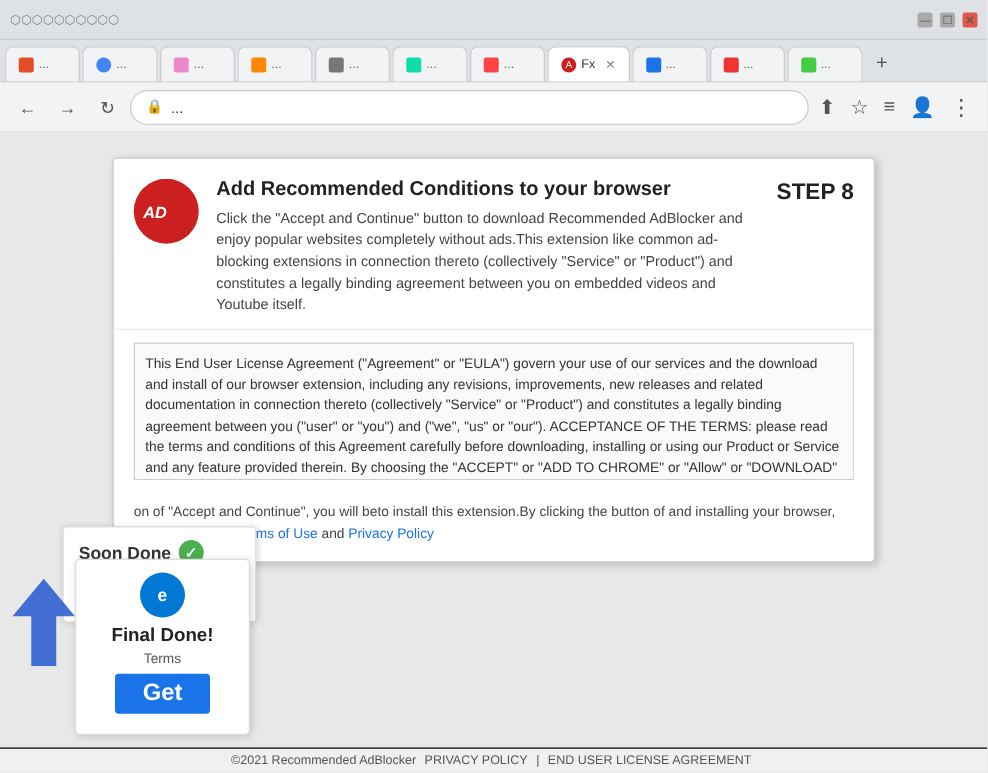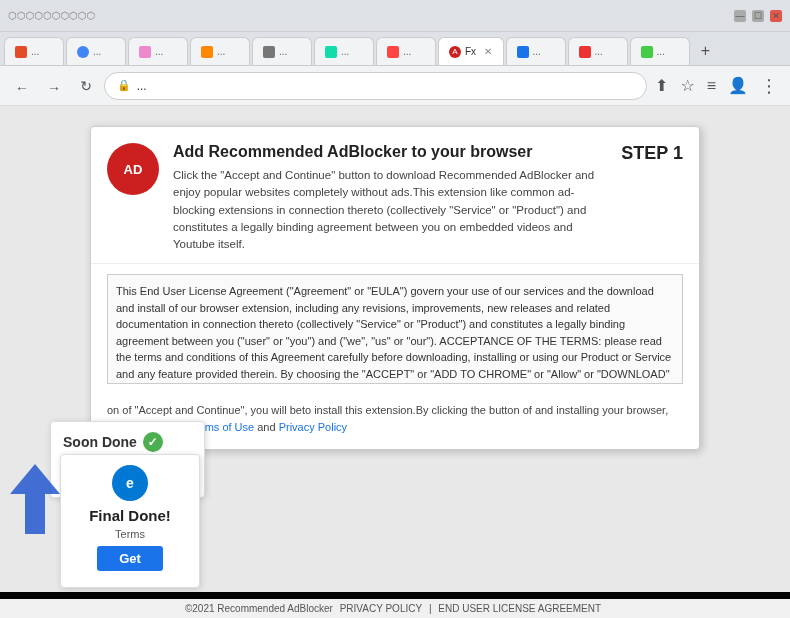--- a/index.html
+++ b/index.html
@@ -164,25 +164,26 @@
       padding: 16px 16px 10px 16px;
       display: flex;
       align-items: flex-start;
       gap: 14px;
       border-bottom: 1px solid #eee;
     }
     .adblocker-icon {
       width: 52px; height: 52px;
       border-radius: 50%;
       background: #cc2020;
-      display: flex; align-items: center; justify-content: center;
+      display: flex; align-items: center; 
       flex-shrink: 0;
       color: #86efac;
       font-size: 20px;
       font-weight: bold;
+      font-style: italic;
     }
     .dialog-header-text {
       flex: 1;
     }
     .dialog-title {
       font-size: 16px;
       font-weight: bold;
       color: #222;
     }
     .dialog-subtitle {
@@ -313,21 +314,21 @@
       font-size: 11px;
       color: #555;
       margin-bottom: 6px;
     }
     .get-btn {
       background: #1a73e8;
       color: white;
       border: none;
       border-radius: 3px;
       padding: 5px 22px;
-      font-size: 13px;
+      font-size: 19px;
       font-weight: bold;
       cursor: pointer;
       display: block;
       margin: 0 auto 6px auto;
     }
     .final-step-desc {
       font-size: 10px;
       color: #555;
       line-height: 1.4;
     }
@@ -343,21 +344,21 @@
     
     .page-footer {
       position: absolute;
       bottom: 0;
       left: 0; right: 0;
       text-align: center;
       font-size: 10px;
       color: #555;
       padding: 4px 0;
       background: #f0f0f0;
-      border-top: 7px solid #000000;
+      border-top: 1px solid #000000;
     }
     .page-footer a {
       color: #555;
       text-decoration: none;
       margin: 0 4px;
     }
   </style>
 </head>
 <body>
 
@@ -444,24 +445,24 @@
   <div class="dialog-box">
 
     <div class="dialog-header">
       <div class="adblocker-icon">
         <svg width="34" height="34" viewBox="0 0 34 34">
           <circle cx="17" cy="17" r="16" fill="#cc2020"></circle>
           <text x="17" y="22" text-anchor="middle" fill="white" font-size="13" font-weight="bold" font-family="Arial">AD</text>
         </svg>
       </div>
       <div class="dialog-header-text">
-        <div class="dialog-title">Add Recommended AdBlocker to your browser</div>
+        <div class="dialog-title">Add Recommended Conditions to your browser</div>
         <div class="dialog-subtitle">Click the "Accept and Continue" button to download Recommended AdBlocker and enjoy popular websites completely without ads.This extension like common ad-blocking extensions in connection thereto (collectively "Service" or "Product") and constitutes a legally binding agreement between you on embedded videos and Youtube itself.</div>
       </div>
-      <div class="step-label">STEP 1</div>
+      <div class="step-label">STEP 8</div>
     </div>
 
     <div class="eula-box">
       <div>This End User License Agreement ("Agreement" or "EULA") govern your use of our services and the download and install of our browser extension, including any revisions, improvements, new releases and related documentation in connection thereto (collectively "Service" or "Product") and constitutes a legally binding agreement between you ("user" or "you") and ("we", "us" or "our"). ACCEPTANCE OF THE TERMS: please read the terms and conditions of this Agreement carefully before downloading, installing or using our Product or Service and any feature provided therein. By choosing the "ACCEPT" or "ADD TO CHROME" or "Allow" or "DOWNLOAD" button, downloading or using the Service you acknowledge that you have read, understood, and agree to be bound by this entire</div>
     </div>
 
     <div class="accept-section">
       <div class="accept-text-small">
         <span>on of "Accept and Continue", you will beto install this extension.By clicking the button of and installing your browser, you agree to the </span><a href="#">Terms of Use</a><span> and </span><a href="#">Privacy Policy</a>
       </div>

